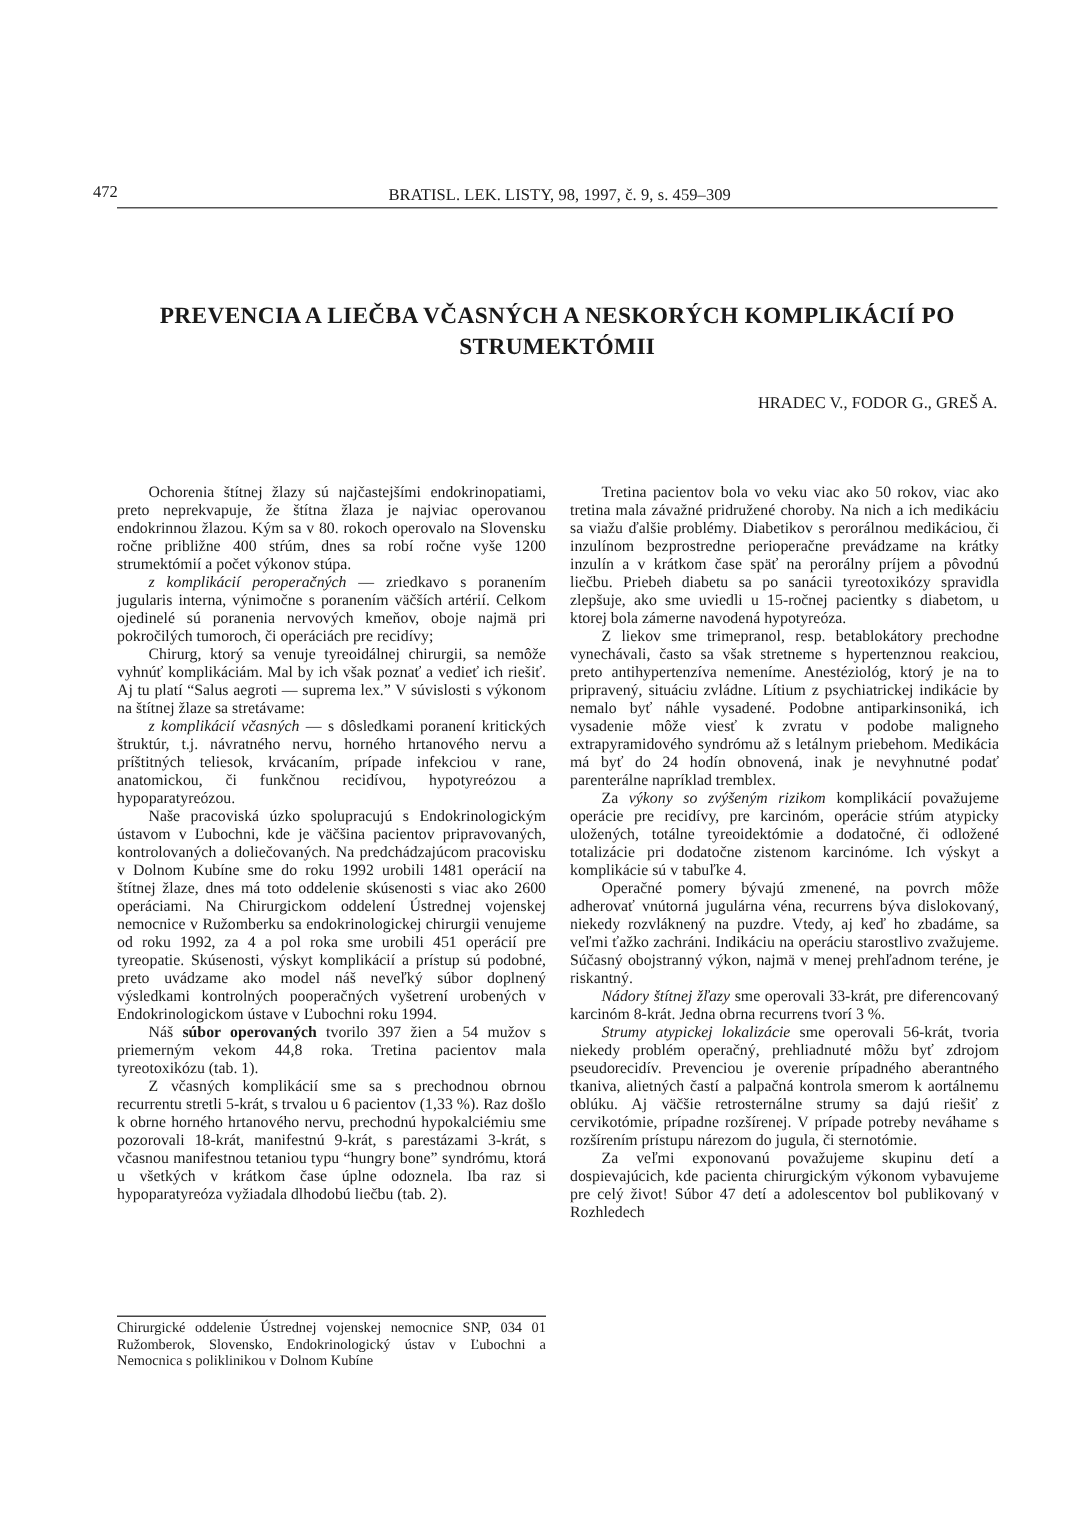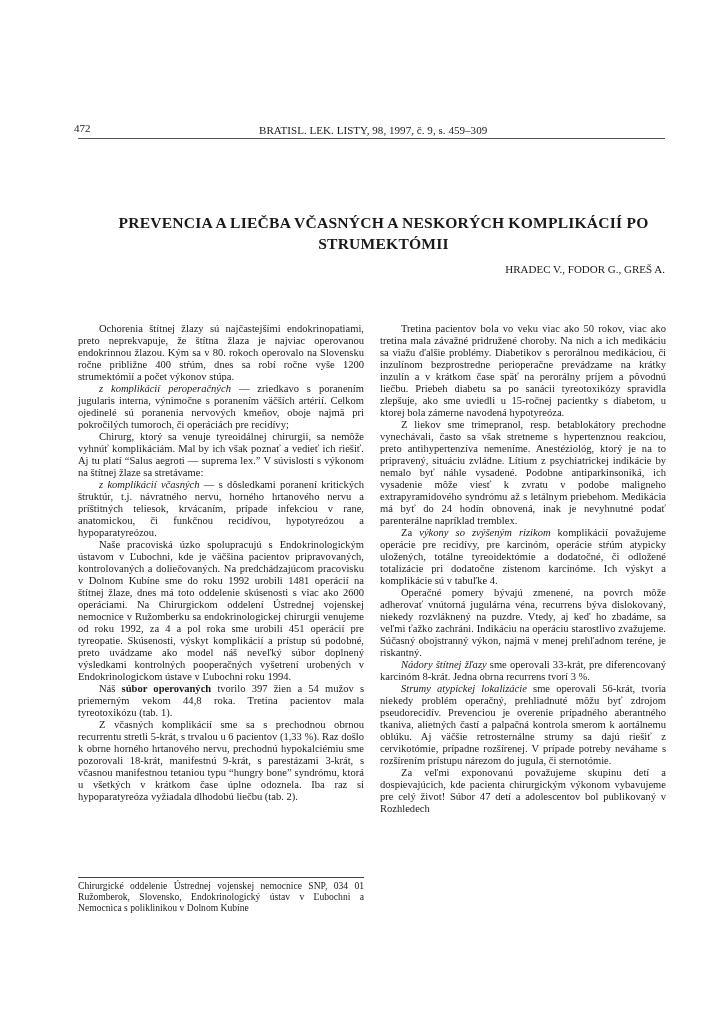--- a/index.html
+++ b/index.html
@@ -1,18 +1,18 @@
 <!DOCTYPE html>
 <html><head>
 <meta charset="utf-8">
 <style>
   html, body { margin: 0; padding: 0; background: #ffffff; }
   body { width: 724px; height: 1024px; position: relative; overflow: hidden;
          font-family: "Liberation Serif", "DejaVu Serif", serif; color: #1a1a1a; }
-  .page-number { position: absolute; left: 74px; top: 122px; font-size: 11px; }
+  .page-number { position: absolute; left: 62px; top: 122px; font-size: 11px; }
   .running-head { position: absolute; left: 259px; top: 124px; font-size: 11px; letter-spacing: 0.05px; }
   .head-rule { position: absolute; left: 78px; top: 138px; width: 587px; height: 0; border-top: 1px solid #555; }
   .title { position: absolute; left: 78px; top: 200px; width: 587px; text-align: center;
            font-weight: bold; font-size: 15.6px; line-height: 21px; letter-spacing: 0.2px; }
   .authors { position: absolute; left: 78px; top: 263px; width: 587px; text-align: right; font-size: 11px; }
   .col { position: absolute; top: 323px; font-size: 10.55px; line-height: 12px; text-align: justify; hyphens: manual; }
   .col-left { left: 78px; width: 286px; }
   .col-right { left: 380px; width: 286px; }
   .col p { margin: 0; text-indent: 21px; }
   em { font-style: italic; }
@@ -20,21 +20,21 @@
   .foot-rule { position: absolute; left: 78px; top: 877px; width: 286px; border-top: 1px solid #444; }
   .footnote { position: absolute; left: 78px; top: 880px; width: 286px; font-size: 9.6px; line-height: 11px; text-align: justify; }
 </style>
 </head>
 <body>
 
 <div class="page-number">472</div>
 <div class="running-head">BRATISL. LEK. LISTY, 98, 1997, č. 9,  s. 459–309</div>
 <div class="head-rule"></div>
 
-<h1 class="title" style="margin:12px;">PREVENCIA A LIEČBA VČASNÝCH A NESKORÝCH KOMPLIKÁCIÍ PO STRUMEKTÓMII</h1>
+<h1 class="title" style="margin:0;">PREVENCIA A LIEČBA VČASNÝCH A NESKORÝCH KOMPLIKÁCIÍ PO STRUMEKTÓMII</h1>
 <div class="authors">HRADEC V., FODOR G., GREŠ A.</div>
 
 <div class="col col-left">
   <p>Ochorenia štítnej žlazy sú najčastejšími endokrinopatiami, preto neprekvapuje, že štítna žlaza je najviac operovanou endokrinnou žlazou. Kým sa v 80. rokoch operovalo na Slovensku ročne približne 400 stŕúm, dnes sa robí ročne vyše 1200 strumektómií a počet výkonov stúpa.</p>
   <p><em>z komplikácií peroperačných</em><span> — zriedkavo s poranením jugularis interna, výnimočne s poranením väčších artérií. Celkom ojedinelé sú poranenia nervových kmeňov, oboje najmä pri pokročilých tumoroch, či operáciách pre recidívy;</span></p>
   <p>Chirurg, ktorý sa venuje tyreoidálnej chirurgii, sa nemôže vyhnúť komplikáciám. Mal by ich však poznať a vedieť ich riešiť. Aj tu platí “Salus aegroti — suprema lex.” V súvislosti s výkonom na štítnej žlaze sa stretávame:</p>
   <p><em>z komplikácií včasných</em><span> — s dôsledkami poranení kritických štruktúr, t.j. návratného nervu, horného hrtanového nervu a príštitných teliesok, krvácaním, prípade infekciou v rane, anatomickou, či funkčnou recidívou, hypotyreózou a hypoparatyreózou.</span></p>
   <p>Naše pracoviská úzko spolupracujú s Endokrinologickým ústavom v Ľubochni, kde je väčšina pacientov pripravovaných, kontrolovaných a doliečovaných. Na predchádzajúcom pracovisku v Dolnom Kubíne sme do roku 1992 urobili 1481 operácií na štítnej žlaze, dnes má toto oddelenie skúsenosti s viac ako 2600 operáciami. Na Chirurgickom oddelení Ústrednej vojenskej nemocnice v Ružomberku sa endokrinologickej chirurgii venujeme od roku 1992, za 4 a pol roka sme urobili 451 operácií pre tyreopatie. Skúsenosti, výskyt komplikácií a prístup sú podobné, preto uvádzame ako model náš neveľký súbor doplnený výsledkami kontrolných pooperačných vyšetrení urobených v Endokrinologickom ústave v Ľubochni roku 1994.</p>
   <p><span>Náš </span><strong>súbor operovaných</strong><span> tvorilo 397 žien a 54 mužov s priemerným vekom 44,8 roka. Tretina pacientov mala tyreotoxikózu (tab. 1).</span></p>
   <p>Z včasných komplikácií sme sa s prechodnou obrnou recurrentu stretli 5-krát, s trvalou u 6 pacientov (1,33 %). Raz došlo k obrne horného hrtanového nervu, prechodnú hypokalciémiu sme pozorovali 18-krát, manifestnú 9-krát, s parestázami 3-krát, s včasnou manifestnou tetaniou typu “hungry bone” syndrómu, ktorá u všetkých v krátkom čase úplne odoznela. Iba raz si hypoparatyreóza vyžiadala dlhodobú liečbu (tab. 2).</p>

